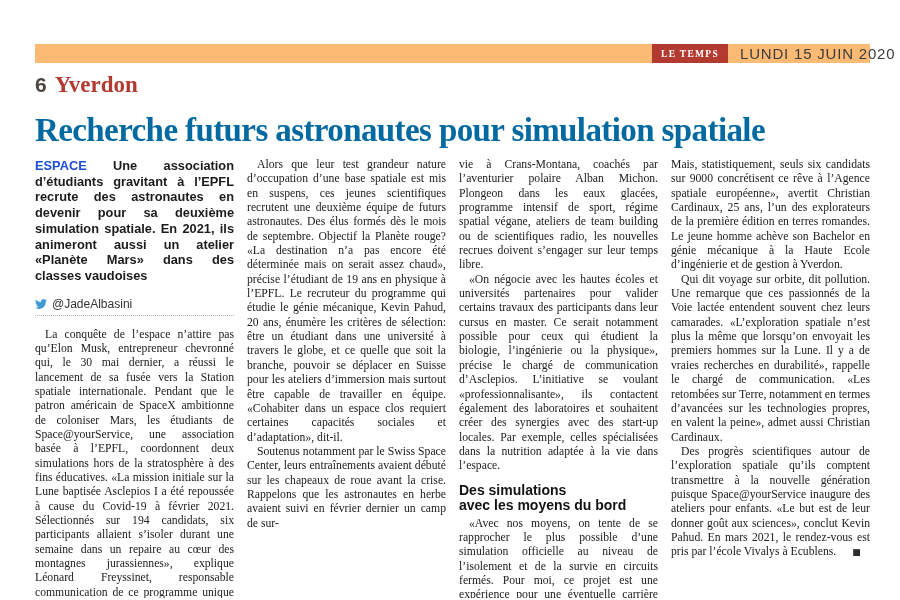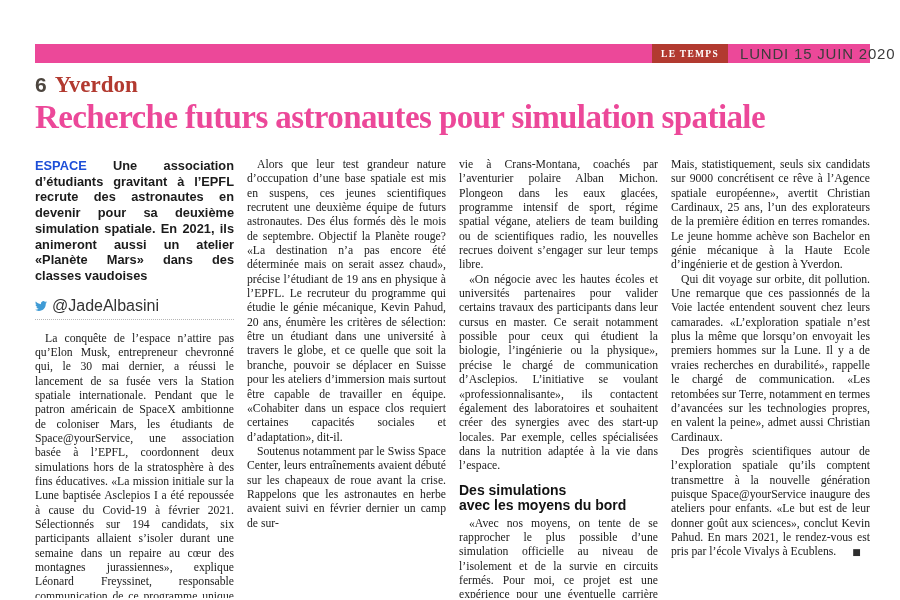--- a/index.html
+++ b/index.html
@@ -7,21 +7,21 @@
   body {
     width:900px; height:600px; position:relative; overflow:hidden;
     background:#ffffff;
     font-family:"Liberation Serif","DejaVu Serif",serif;
     -webkit-font-smoothing:antialiased;
   }
 
   
   .masthead-bar {
     position:absolute; top:44px; left:35px; width:835px; height:19px;
-    background:#ec4899; display:flex; align-items:stretch;
+    background:#fdba74; display:flex; align-items:stretch;
   }
   .logo-box {
     margin-left:617px; background:#b23a30; color:#ffffff;
     display:flex; align-items:center; padding:0 9px;
     font-family:"Liberation Serif","DejaVu Serif",serif;
     font-weight:700; font-size:9.5px; letter-spacing:1.3px; white-space:nowrap;
   }
   .edition-date {
     display:flex; align-items:center; padding-left:12px;
     font-family:"Liberation Sans","DejaVu Sans",sans-serif;
@@ -34,23 +34,23 @@
     font-family:"Liberation Sans","DejaVu Sans",sans-serif;
     font-weight:700; font-size:21px; color:#4d463f;
   }
   .section-name {
     font-family:"Liberation Serif","DejaVu Serif",serif;
     font-weight:700; font-size:23px; color:#b23a30;
   }
 
   
   .headline {
-    position:absolute; top:99px; left:35px; width:850px; margin:0;
+    position:absolute; top:112px; left:35px; width:850px; margin:0;
     font-family:"Liberation Serif","DejaVu Serif",serif;
-    font-weight:700; font-size:33px; letter-spacing:-0.6px; color:#ec4899;
+    font-weight:700; font-size:33px; letter-spacing:-0.6px; color:#0369a1;
     white-space:nowrap;
   }
 
   
   .columns {
     position:absolute; top:158px; left:35px; width:835px; height:440px;
     display:grid; grid-template-columns:repeat(4,199px); column-gap:13px;
     overflow:hidden;
   }
 
@@ -66,21 +66,21 @@
   .byline { margin-bottom:12px; }
   .author {
     font-family:"Liberation Sans","DejaVu Sans",sans-serif;
     font-weight:700; font-size:10px; letter-spacing:0.4px; color:#222222;
     padding-bottom:3px; border-bottom:1px dotted #9a9a9a;
   }
   .twitter-row {
     display:flex; align-items:center; gap:5px; padding:3px 0 4px;
     border-bottom:1px dotted #b5b5b5;
     font-family:"Liberation Sans","DejaVu Sans",sans-serif;
-    font-size:16px; color:#333333; cursor:pointer;
+    font-size:12px; color:#333333; cursor:pointer;
   }
   .tw-icon svg { width:12px; height:12px; fill:#3f9bd5; display:block; }
 
   .body {
     margin:0; font-size:11.7px; line-height:14.35px;
     text-align:justify; color:#212121;
     hyphens:auto; -webkit-hyphens:auto;
   }
   .body.indent { text-indent:10px; }
 

